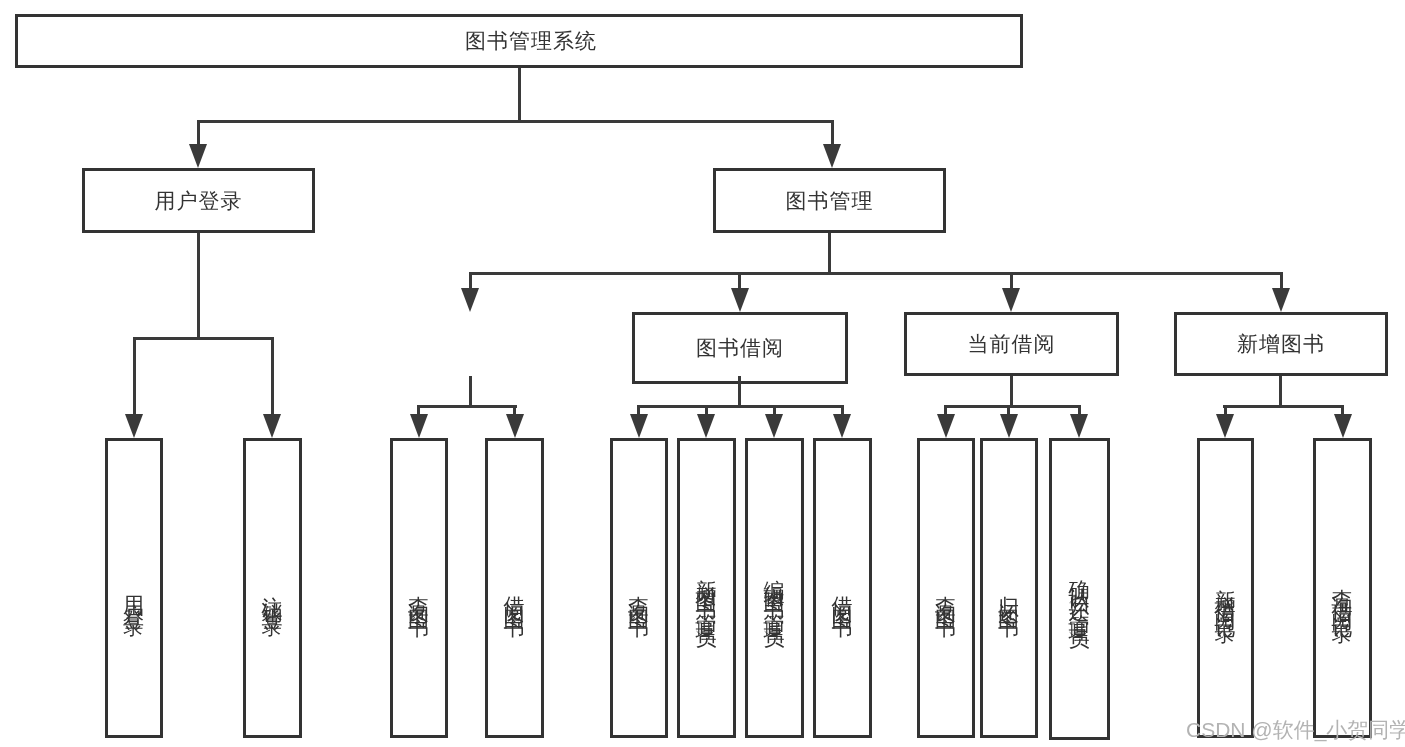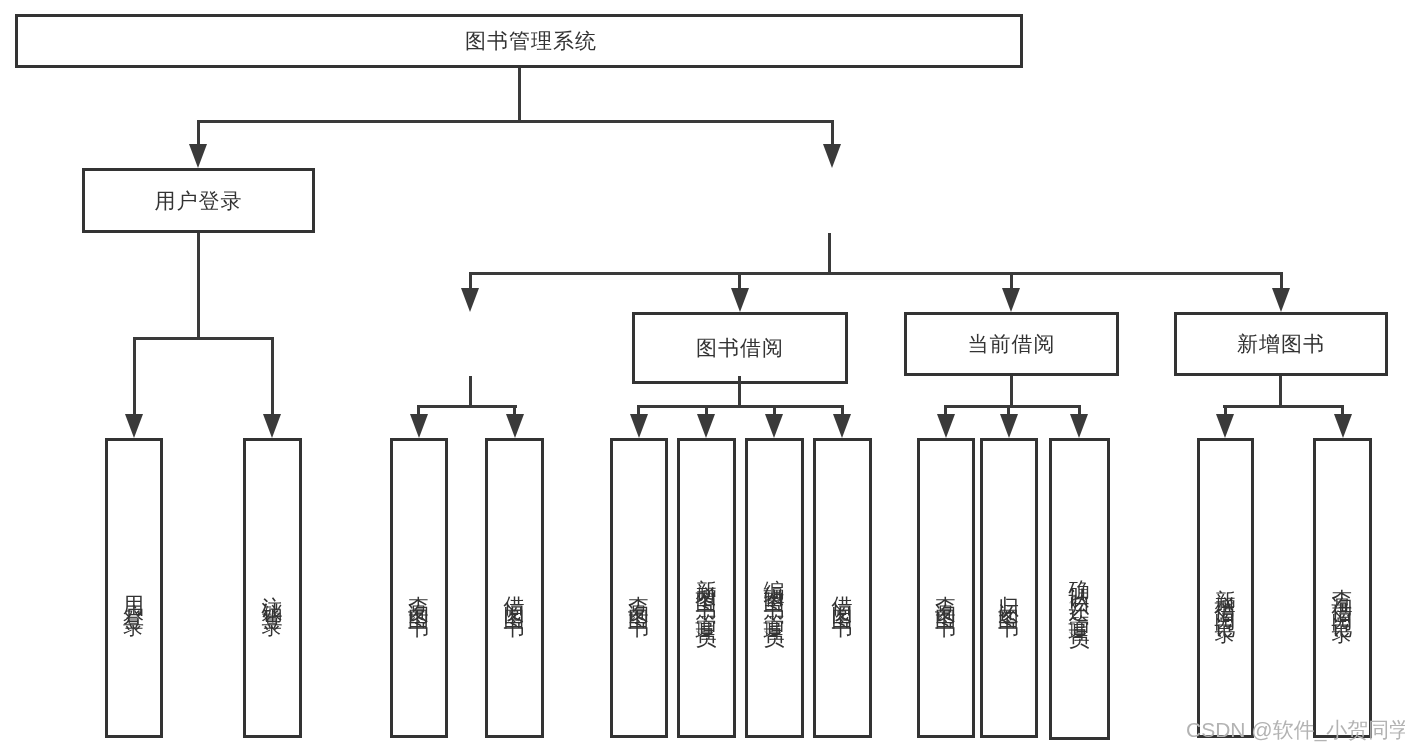--- a/index.html
+++ b/index.html
@@ -51,20 +51,23 @@
 <body>
 
 <div class="canvas">
 
   <div class="box hbox" style="left:15px;top:14px;width:1008px;height:54px;padding-left:24px;">
     <span>图书管理系统</span>
   </div>
 
   <div class="box hbox" style="left:82px;top:168px;width:233px;height:65px;">
     <span>用户登录</span>
+  </div>
+  <div class="box hbox" style="left:713px;top:168px;width:233px;height:65px;">
+    <span>图书管理</span>
   </div>
 
   <div class="box hbox" style="left:632px;top:312px;width:216px;height:72px;">
     <span>图书借阅</span>
   </div>
   <div class="box hbox" style="left:904px;top:312px;width:215px;height:64px;text-align:center;">
     <span>当前借阅</span>
   </div>
   <div class="box hbox" style="left:1174px;top:312px;width:214px;height:64px;">
     <span>新增图书</span>

